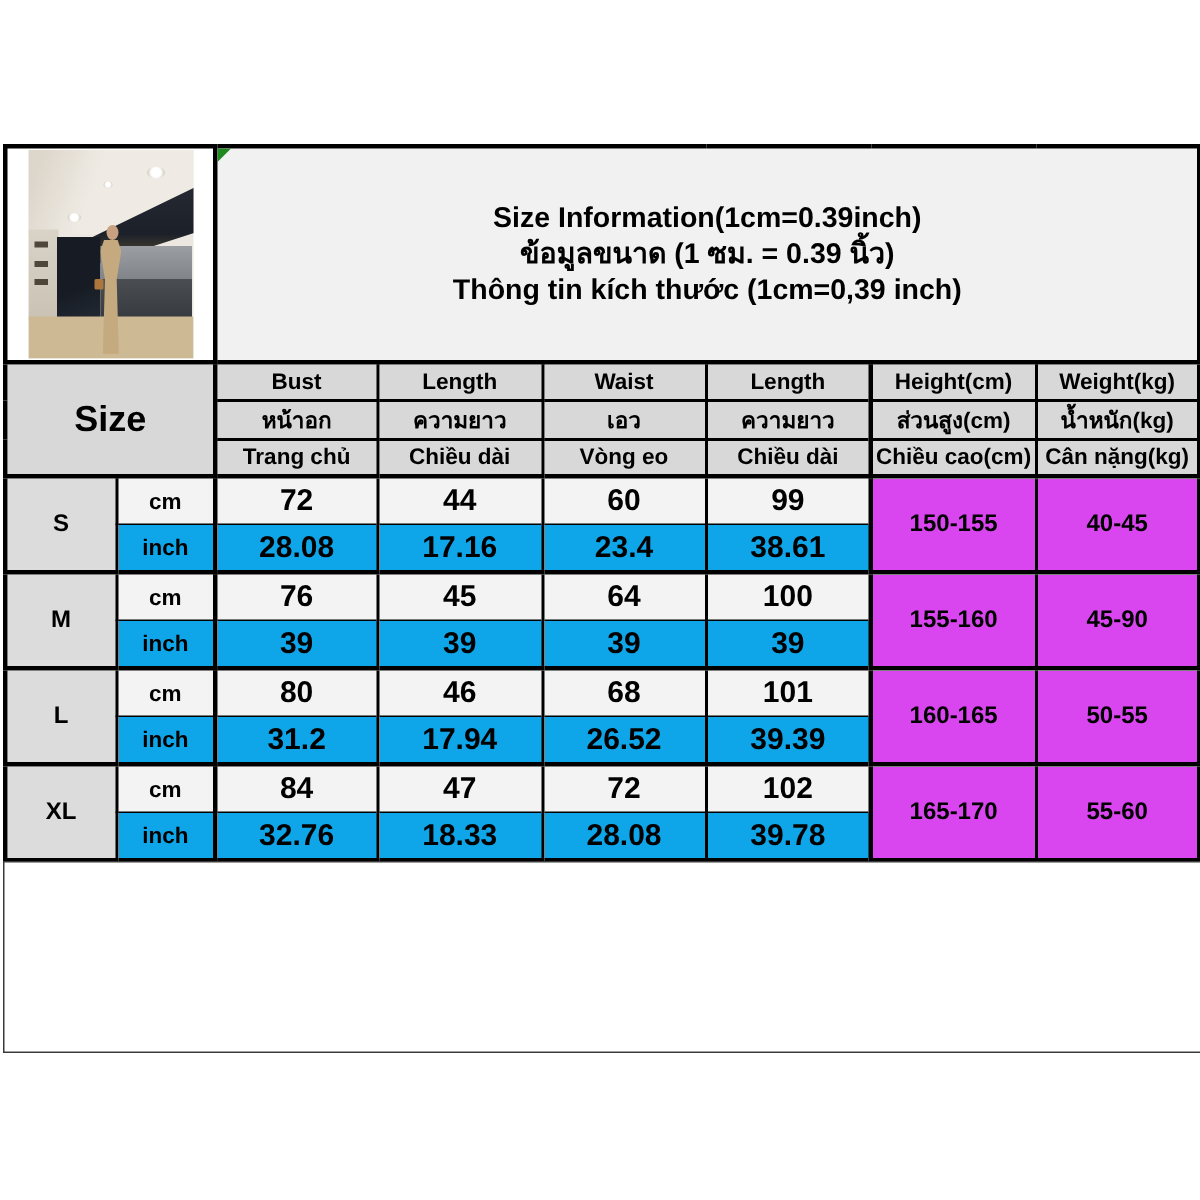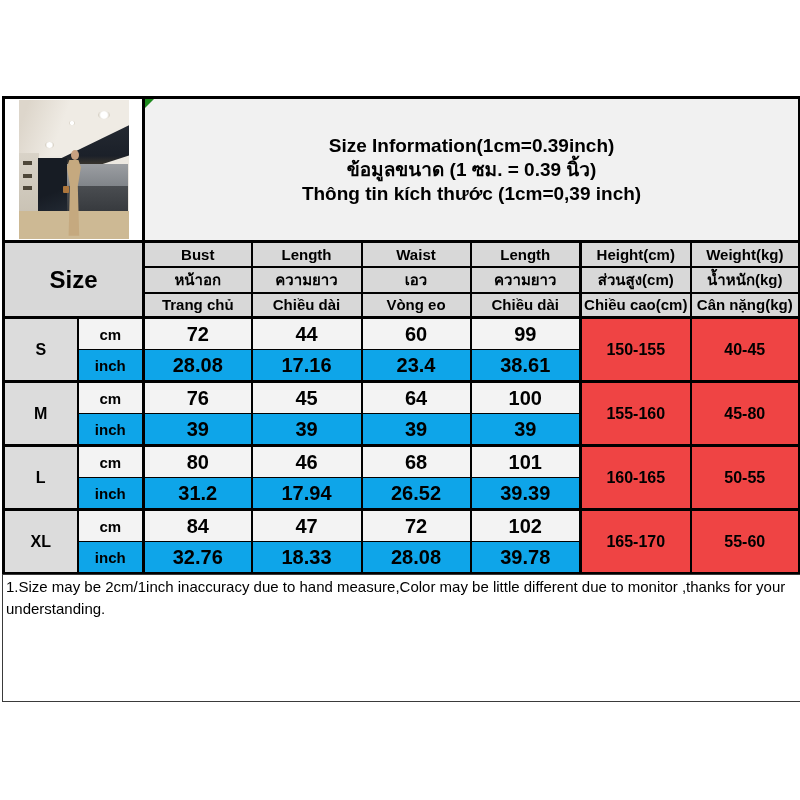--- a/index.html
+++ b/index.html
@@ -25,21 +25,21 @@
   td.size-big{background:#d8d8d8;font-size:24px;border-right-width:3px;border-bottom-width:3px;}
   tr.hdr-row-last td{border-bottom-width:3px;}
 
   
   td.size-letter{background:#dcdcdc;font-size:16px;border-bottom-width:3px;}
   td.unit{font-size:15px;border-right-width:3px;}
   td.u-cm,td.v-cm{background:#f3f3f3;border-bottom-width:1px;}
   td.u-in,td.v-in{background:#0ea5e9;border-top-width:1px;border-bottom-width:3px;}
   td.val{font-size:20px;}
   td.pre-h{border-right-width:3px;}
-  td.range{background:#ef4444;font-size:16px;border-bottom-width:3px;}
+  td.range{background:#d946ef;font-size:16px;border-bottom-width:3px;}
 
   
   .attention{position:absolute;left:2px;top:574px;width:792px;height:124px;
         border:1px solid #3a3a3a;background:#fff;text-align:left;
         font-size:15px;line-height:22px;padding:1px 3px;}
 
   
   .photo{position:relative;width:110px;height:139px;margin:1px auto;background:#ece8e1;overflow:hidden;}
   .ph-ceiling{position:absolute;left:0;top:0;width:100%;height:40%;
         background:linear-gradient(110deg,#ddd6cb 8%,#efebe4 40%);}
@@ -155,21 +155,21 @@
           <td class="val v-in pre-h">38.61</td>
         </tr>
         <tr style="height: 32px;">
           <td class="size-letter" rowspan="2">M</td>
           <td class="unit u-cm">cm</td>
           <td class="val v-cm">76</td>
           <td class="val v-cm">45</td>
           <td class="val v-cm">64</td>
           <td class="val v-cm pre-h">100</td>
           <td class="range" rowspan="2">155-160</td>
-          <td class="range" rowspan="2">45-80</td>
+          <td class="range" rowspan="2">45-90</td>
         </tr>
         <tr style="height: 32px;">
           <td class="unit u-in">inch</td>
           <td class="val v-in">39</td>
           <td class="val v-in">39</td>
           <td class="val v-in">39</td>
           <td class="val v-in pre-h">39</td>
         </tr>
         <tr style="height: 32px;">
           <td class="size-letter" rowspan="2">L</td>
@@ -202,16 +202,15 @@
           <td class="unit u-in">inch</td>
           <td class="val v-in">32.76</td>
           <td class="val v-in">18.33</td>
           <td class="val v-in">28.08</td>
           <td class="val v-in pre-h">39.78</td>
         </tr>
       </tbody>
   </table>
 
   <div class="attention">
-    <div>1.Size may be 2cm/1inch inaccuracy due to hand measure,Color may be little different due to monitor ,thanks for your understanding.</div>
   </div>
 
 </div>
 
 </body></html>

